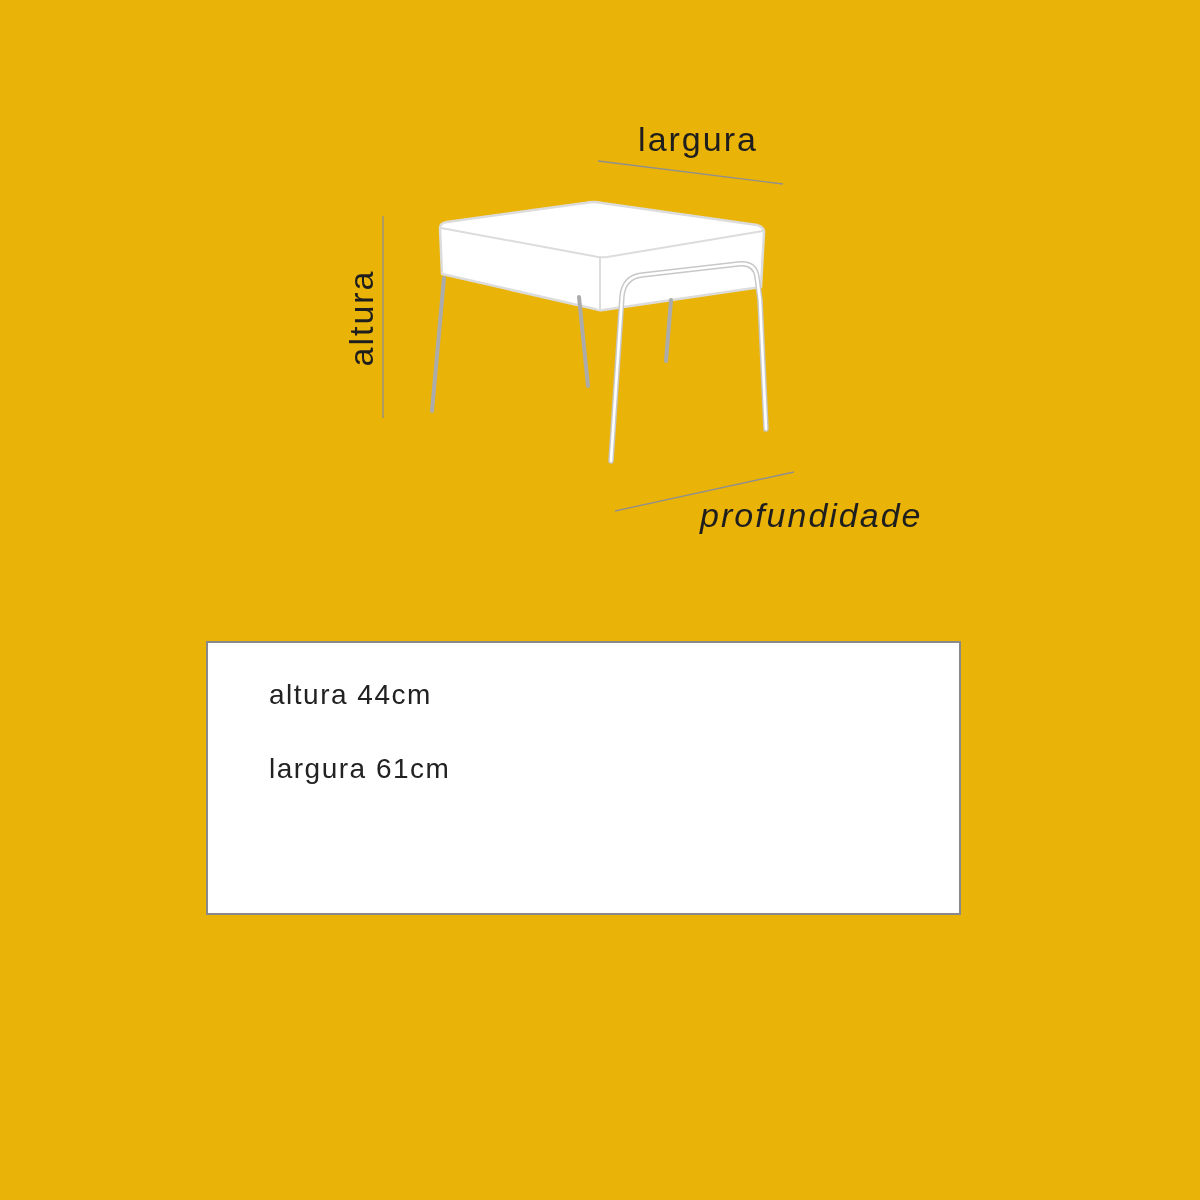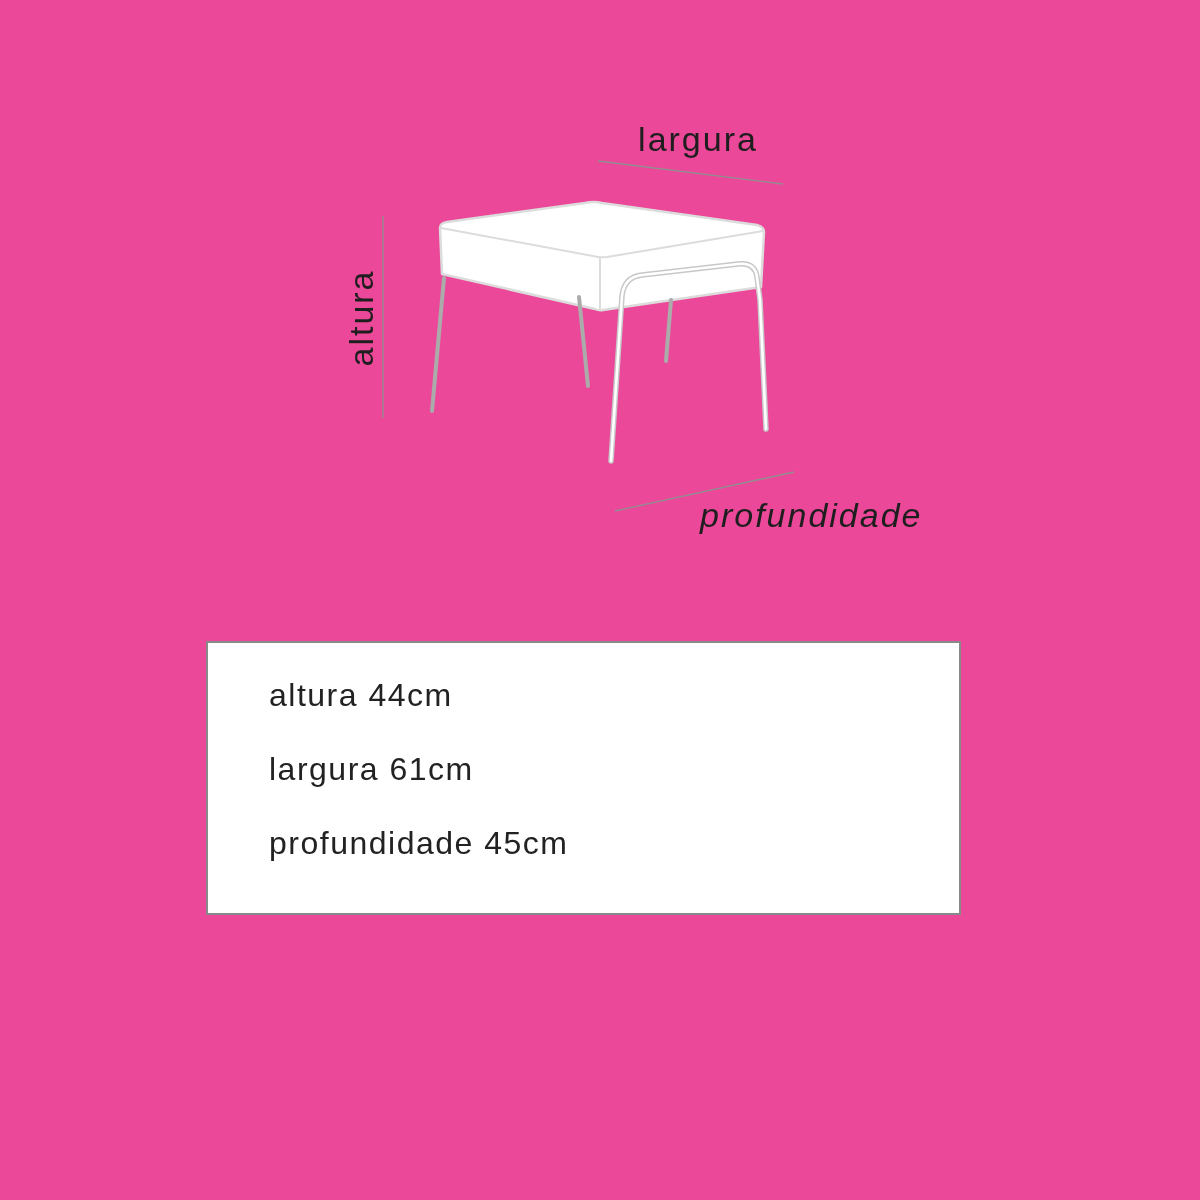--- a/index.html
+++ b/index.html
@@ -3,21 +3,21 @@
 <meta charset="utf-8">
 <style>
   * { margin: 0; padding: 0; box-sizing: border-box; }
   html, body {
     width: 1200px; height: 1200px;
     background: #ffffff;
     font-family: "Liberation Sans", sans-serif;
     color: #1e1e1e;
     overflow: hidden;
   }
-  .stage { position: relative; width: 1200px; height: 1200px; background:#ec4899; }
+  .stage { position: relative; width: 1200px; height: 1200px; background:#eab308; }
 
   .illustration-svg {
     position: absolute; left: 0; top: 0;
     width: 1200px; height: 620px;
   }
 
   .dim-label {
     position: absolute;
     font-size: 34px;
     font-weight: 300;
@@ -40,21 +40,21 @@
     border: 2px solid #898989;
     background: #ffffff;
     padding: 15px 0 0 61px;
     display: flex;
     flex-direction: column;
   }
   .specs-row {
     height: 74px;
     display: flex;
     align-items: center;
-    font-size: 32px;
+    font-size: 28px;
     font-weight: 300;
     letter-spacing: 1.5px;
     color: #222222;
     white-space: nowrap;
   }
 </style>
 </head>
 <body>
 
 <div class="stage">
@@ -81,16 +81,15 @@
 
   <div class="dim-label width-label">largura</div>
 
   <div class="dim-label height-label">altura</div>
 
   <div class="dim-label depth-label">profundidade</div>
 
   <div class="specs-box">
     <div class="specs-row">altura 44cm</div>
     <div class="specs-row">largura 61cm</div>
-    <div class="specs-row">profundidade 45cm</div>
   </div>
 
 </div>
 
 </body></html>

